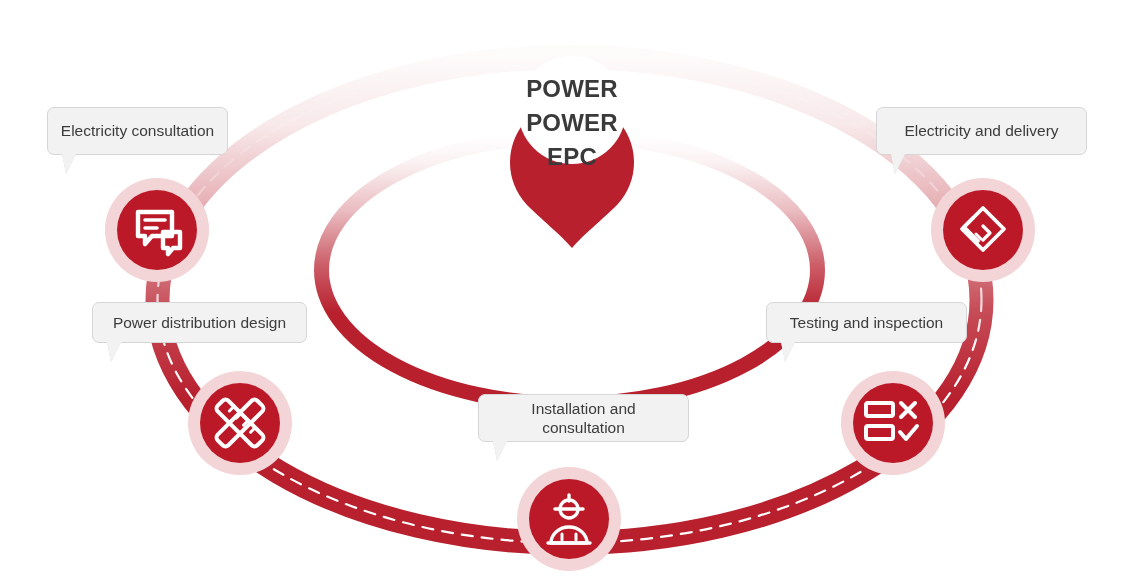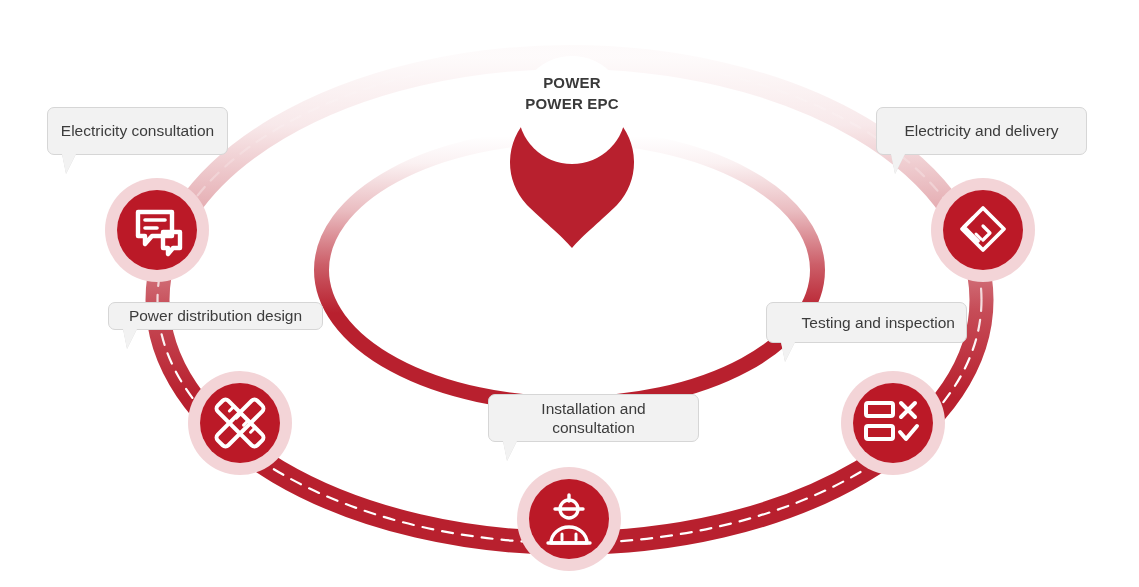--- a/index.html
+++ b/index.html
@@ -27,21 +27,21 @@
     height: 587px;
   }
 
   
   .pin-text {
     position: absolute;
     left: 505px;
     top: 72px;
     width: 134px;
     text-align: center;
-    font-size: 15px;
+    font-size: 24px;
     font-weight: bold;
     line-height: 1.42;
     color: #3a3a3a;
     letter-spacing: 0.2px;
     pointer-events: none;
   }
 
   
   .label-box {
     position: absolute;
@@ -64,23 +64,23 @@
     top: 100%;
     width: 0;
     height: 0;
     border-left: 4px solid transparent;
     border-right: 10px solid transparent;
     border-top: 20px solid #f2f2f2;
     filter: drop-shadow(0.6px 0.6px 0 #d6d6d6);
   }
 
   .lb-electricity     { left: 47px;  top: 107px; width: 181px; height: 48px; }
-  .lb-design          { left: 108px; top: 302px; width: 215px; height: 28px; }
-  .lb-installation    { left: 488px; top: 394px; width: 211px; height: 48px; }
-  .lb-testing         { left: 766px; top: 302px; width: 201px; height: 41px; justify-content: flex-end; }
+  .lb-design          { left: 92px; top: 302px; width: 215px; height: 41px; }
+  .lb-installation    { left: 478px; top: 394px; width: 211px; height: 48px; }
+  .lb-testing         { left: 766px; top: 302px; width: 201px; height: 41px; }
   .lb-acceptance      { left: 876px; top: 107px; width: 211px; height: 48px; }
 
   .node-hit {
     position: absolute;
     border-radius: 50%;
     cursor: pointer;
   }
 </style>
 </head>
 <body>

